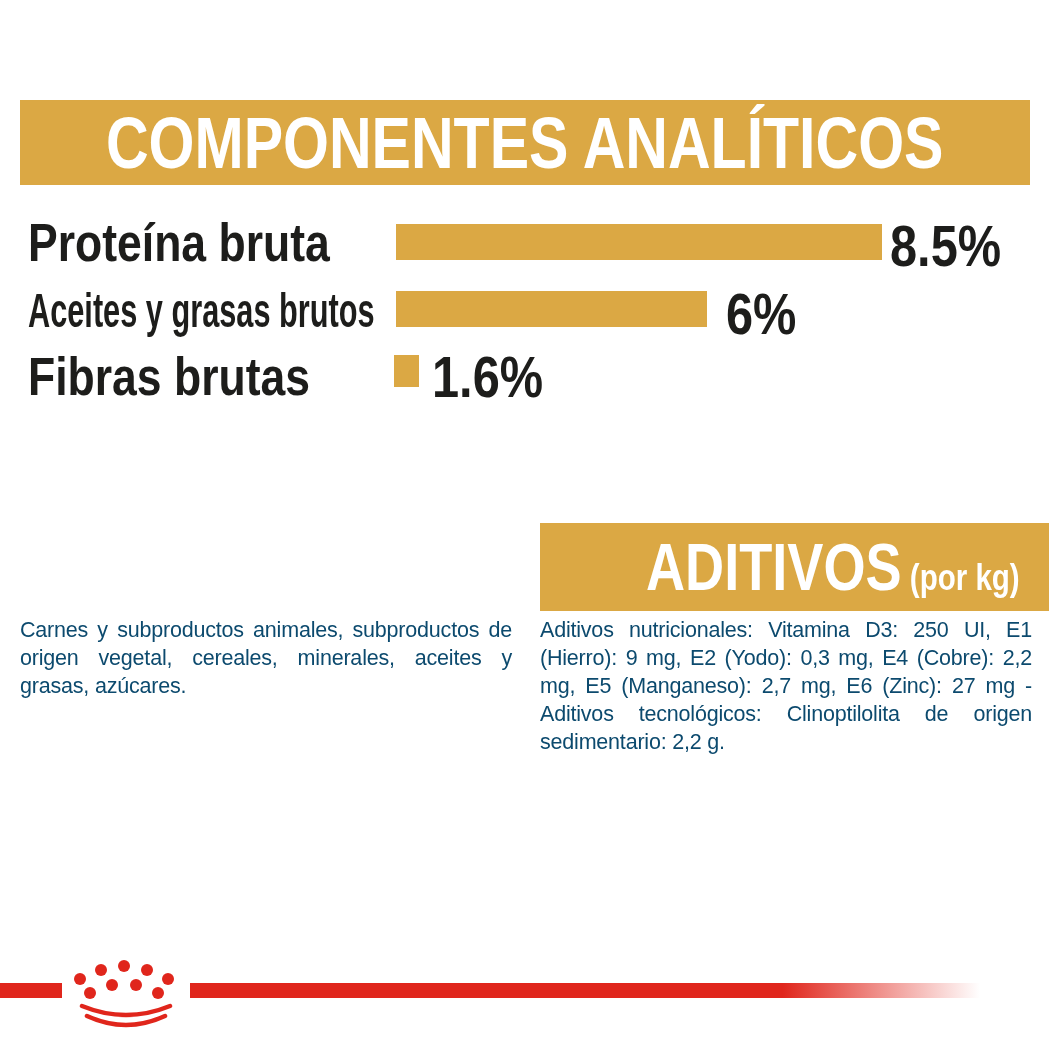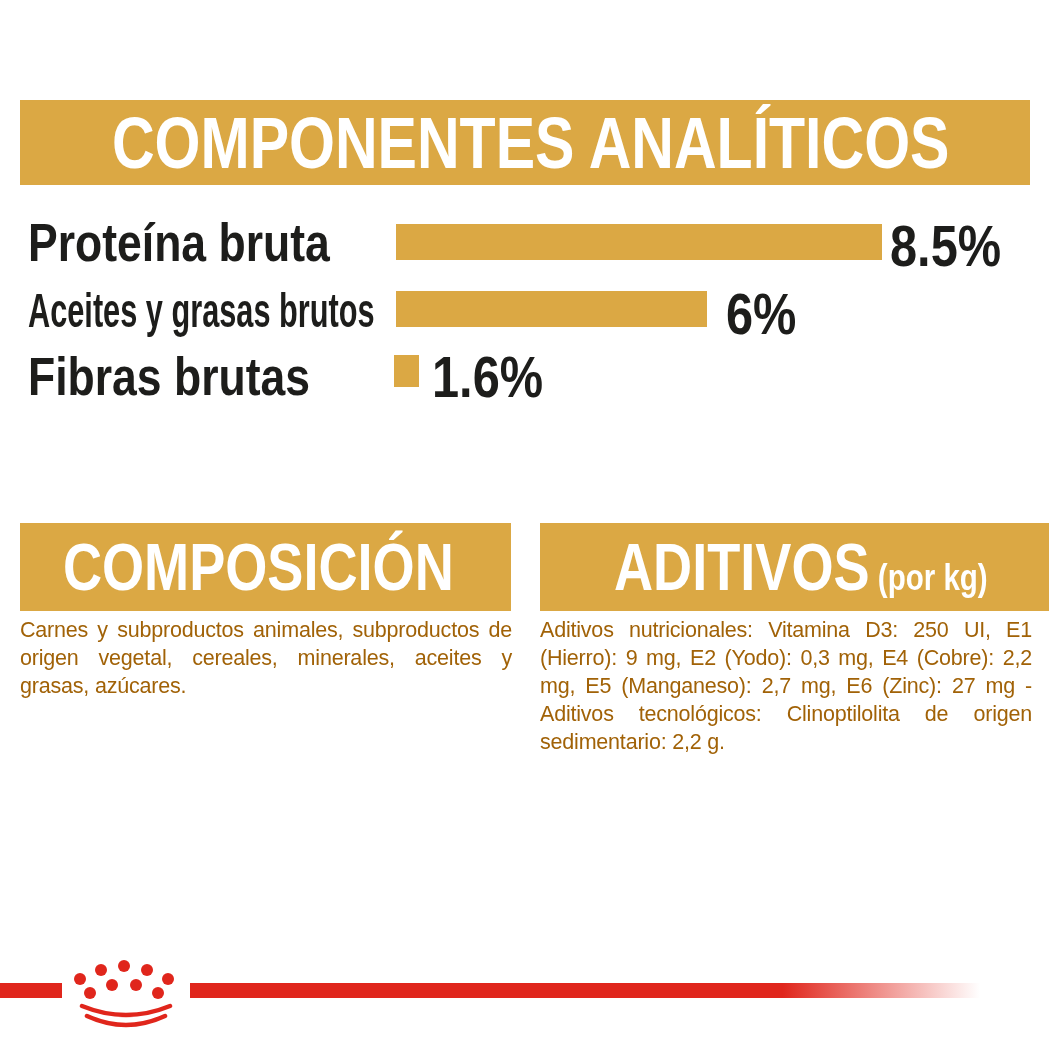--- a/index.html
+++ b/index.html
@@ -7,21 +7,21 @@
     position:relative;
     width:1049px;height:1049px;
     background:#ffffff;
     overflow:hidden;
     font-family:"Liberation Sans", sans-serif;
   }
   
   .banner{
     position:absolute;
     background:#DBA844;
-    display:flex;align-items:center;justify-content:flex-start;
+    display:flex;align-items:center;justify-content:center;
   }
   .banner-top{left:20px;top:100px;width:1010px;height:85px;}
   .banner-left{left:20px;top:523px;width:491px;height:88px;}
   .banner-right{left:540px;top:523px;width:520px;height:88px;padding-left:33px;}
   .banner-text{
     color:#ffffff;font-weight:bold;white-space:nowrap;
     transform:scaleX(0.82);transform-origin:50% 50%;
     line-height:1;
   }
   .banner-top .banner-text{font-size:72px;}
@@ -45,21 +45,21 @@
   .bar-value{
     position:absolute;color:#1D1D1B;font-weight:bold;white-space:nowrap;
     font-size:58px;line-height:1;transform:scaleX(0.84);transform-origin:0 50%;
   }
   .val-1{left:890px;top:217px;}
   .val-2{left:726px;top:285px;}
   .val-3{left:432px;top:348px;}
   
   .col-body{
     position:absolute;top:616px;width:492px;
-    color:#a16207;font-size:21.5px;line-height:28px;
+    color:#0c4a6e;font-size:21.5px;line-height:28px;
     text-align:justify;letter-spacing:-0.2px;
     margin:0;
   }
   .col-body-left{left:20px;}
   .col-body-right{left:540px;}
   
   .divider-left{
     position:absolute;left:0;top:983px;width:62px;height:15px;
     background:#E0261C;
   }
@@ -87,23 +87,20 @@
 
     <span class="cat-label cat-2">Aceites y grasas brutos</span>
     <div class="bar bar-2" style="width: 311px; background: rgb(219, 168, 68);"></div>
     <span class="bar-value val-2">6%</span>
 
     <span class="cat-label cat-3">Fibras brutas</span>
     <div class="bar bar-3" style="width: 25px; background: rgb(219, 168, 68);"></div>
     <span class="bar-value val-3">1.6%</span>
   </div>
 
-  <div class="banner banner-left">
-    <span class="banner-text">COMPOSICIÓN</span>
-  </div>
   <p class="col-body col-body-left">Carnes y subproductos animales, subproductos de origen vegetal, cereales, minerales, aceites y grasas, azúcares.</p>
 
   <div class="banner banner-right">
     <span class="banner-text">
       <span>ADITIVOS</span><span class="banner-suffix">(por kg)</span>
     </span>
   </div>
   <p class="col-body col-body-right">Aditivos nutricionales: Vitamina D3: 250 UI, E1 (Hierro): 9 mg, E2 (Yodo): 0,3 mg, E4 (Cobre): 2,2 mg, E5 (Manganeso): 2,7 mg, E6 (Zinc): 27 mg - Aditivos tecnológicos: Clinoptilolita de origen sedimentario: 2,2 g.</p>
 
   <div class="divider-left"></div>

